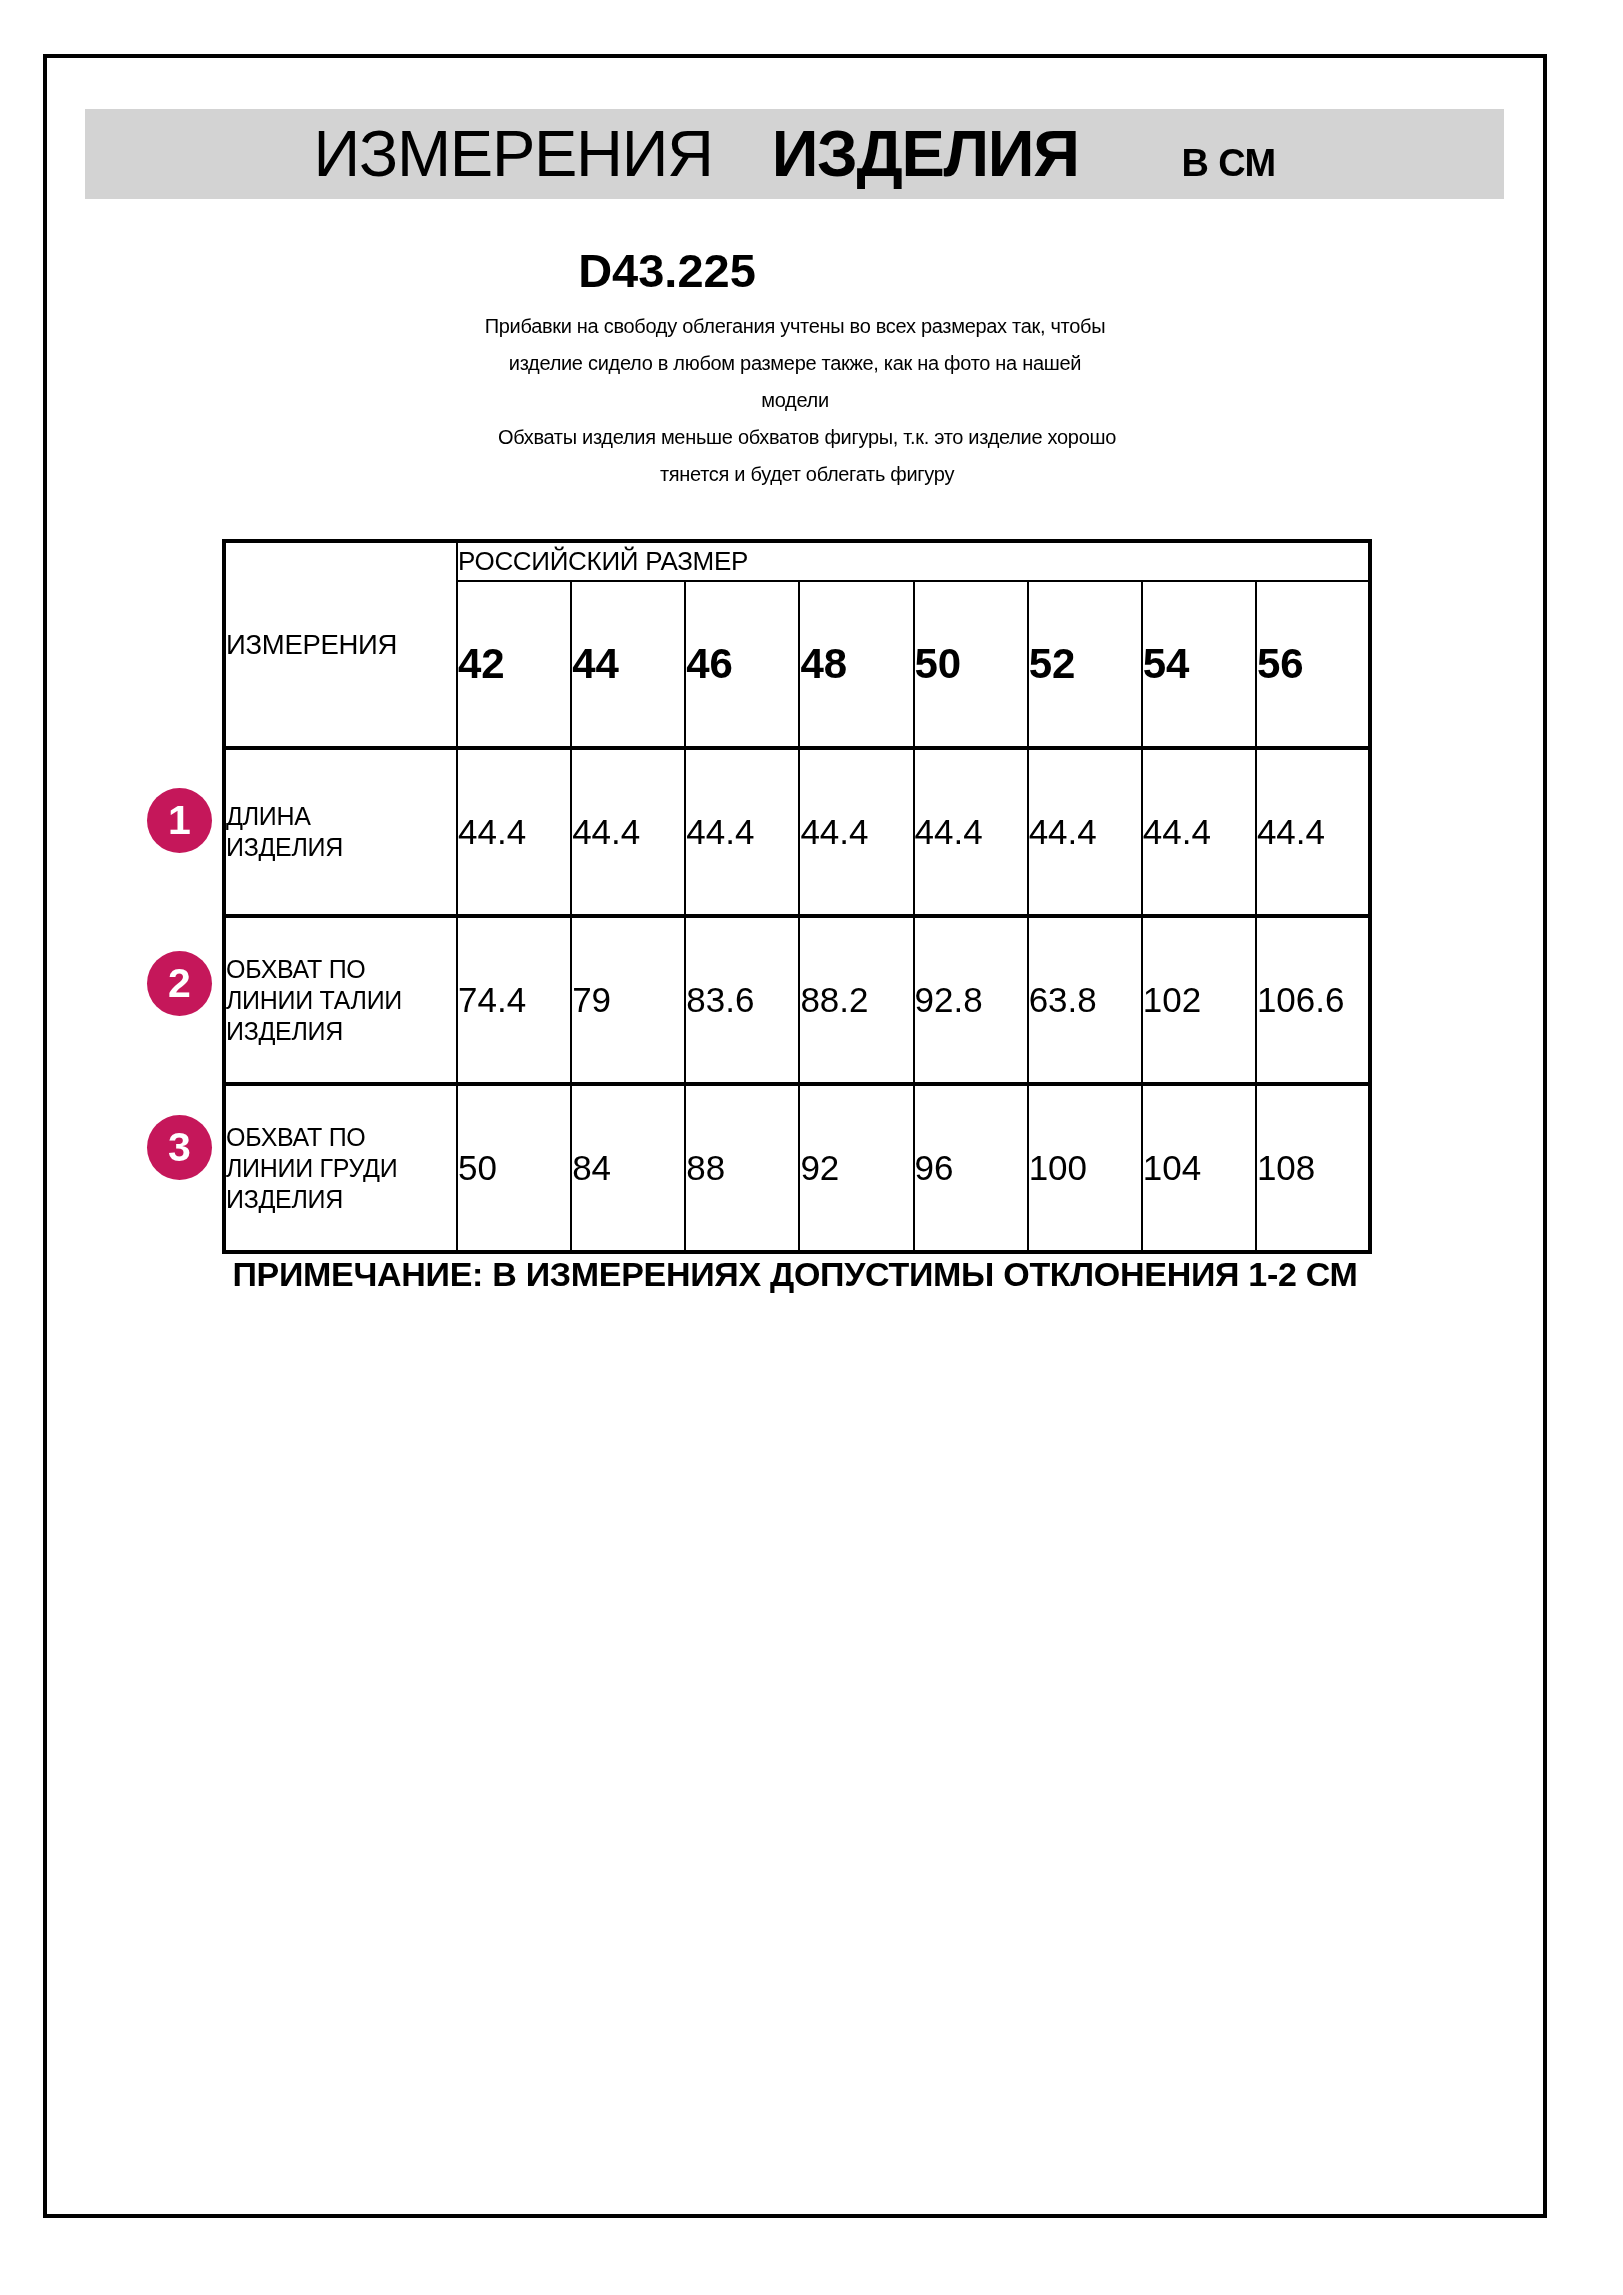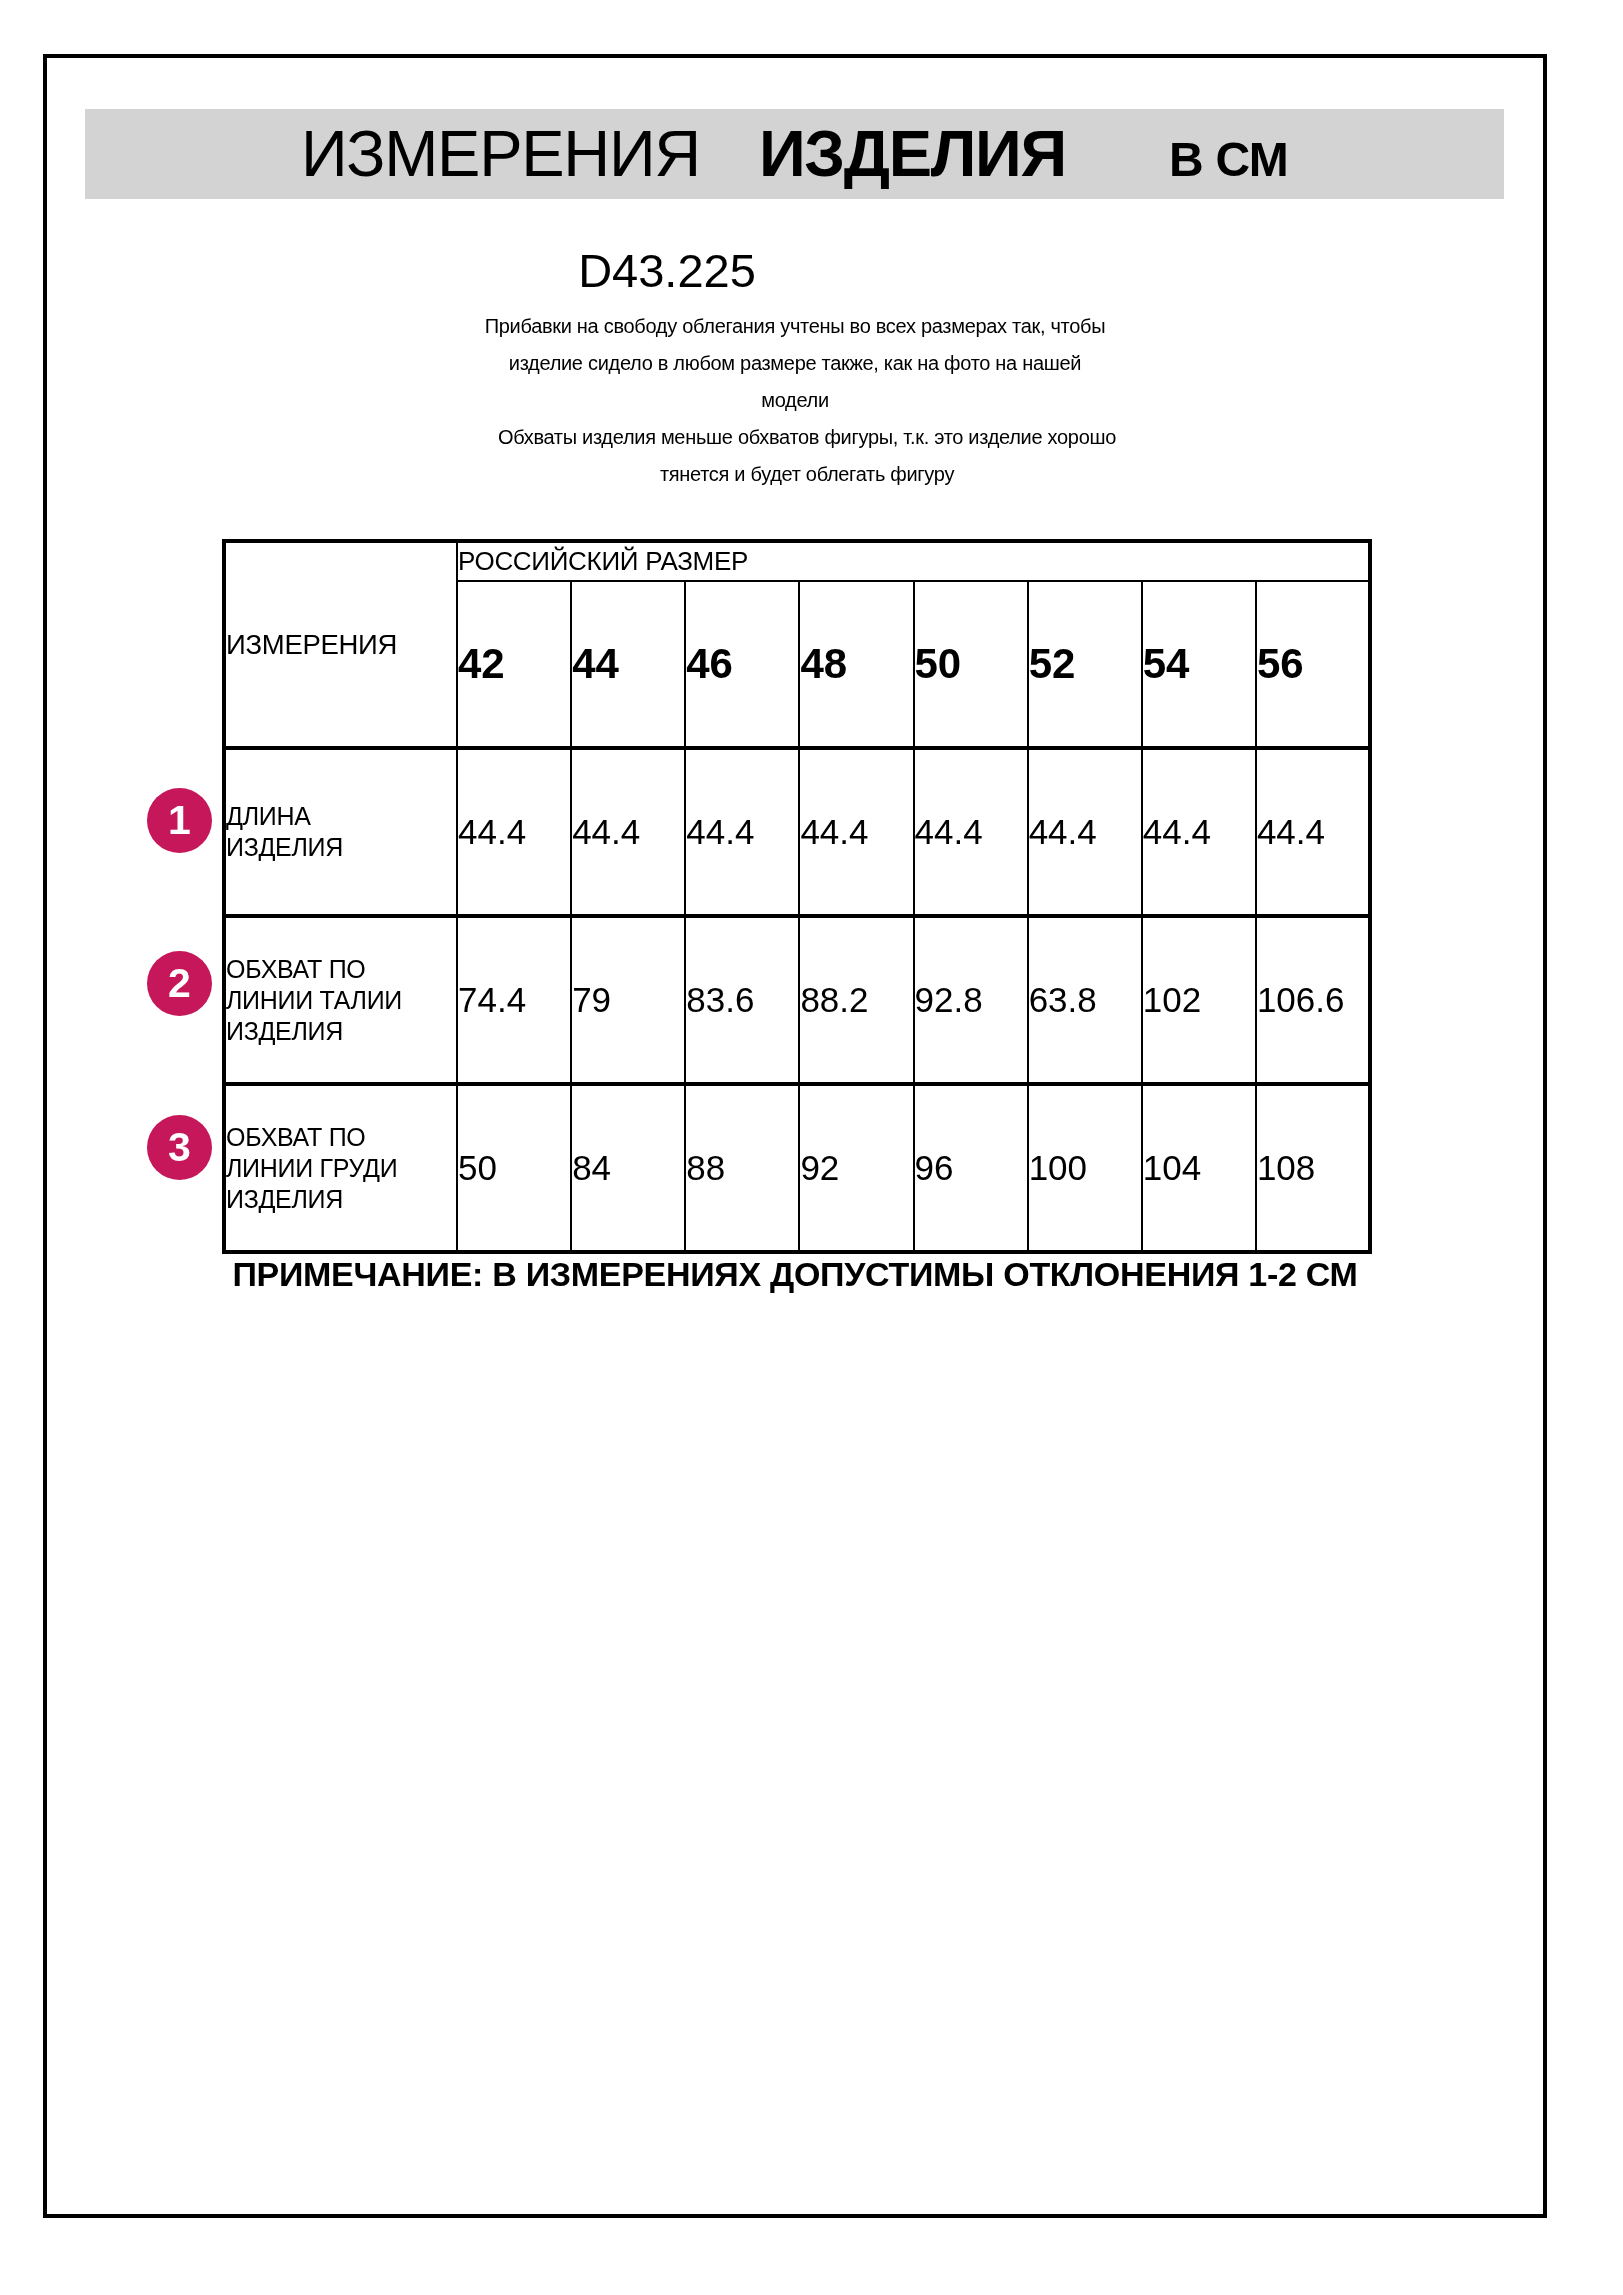--- a/index.html
+++ b/index.html
@@ -33,32 +33,32 @@
     font-weight: 400;
     letter-spacing: -1.3px;
   }
   .title-bold {
     font-size: 65px;
     font-weight: 700;
     letter-spacing: -1.3px;
     margin-left: 56px;
   }
   .title-unit {
-    font-size: 48px;
+    font-size: 38px;
     font-weight: 700;
     letter-spacing: -0.7px;
     margin-left: 100px;
   }
   .product-code {
     position: absolute;
     left: 43px; top: 243px;
     width: 1248px;
     text-align: center;
     font-size: 47px;
-    font-weight: 400;
+    font-weight: 700;
   }
   .intro { position: absolute; left: 43px; width: 1504px; text-align: center; }
   .intro-para1 { top: 308px; }
   .intro-para2 { top: 419px; padding-left: 12px; }
   .intro .line {
     font-size: 20px;
     line-height: 37px;
     letter-spacing: -0.3px;
   }
   .size-table {

